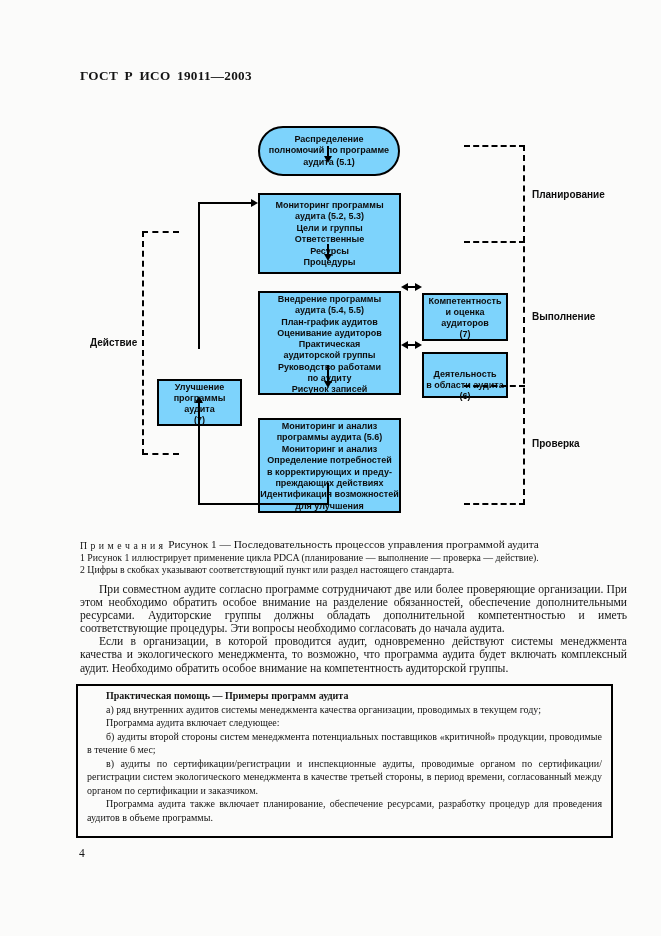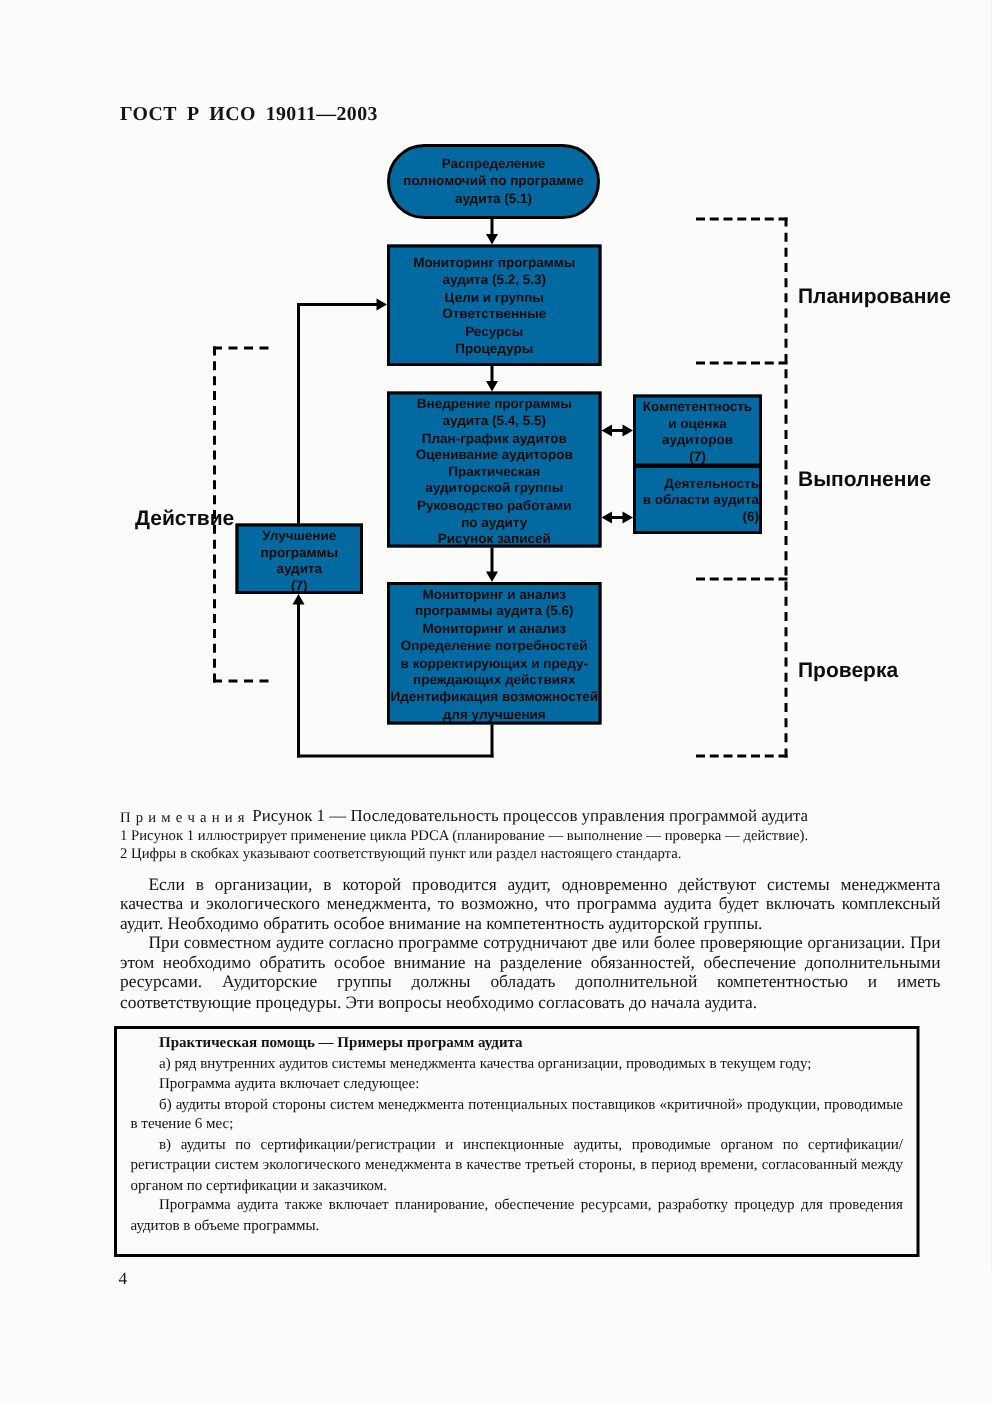--- a/index.html
+++ b/index.html
@@ -6,40 +6,40 @@
   .page {
     position:relative; width:661px; height:936px; margin:0 auto;
     background:#fbfbfa; color:#141414; overflow:hidden;
     font-family:"Liberation Serif", serif;
   }
   .abs { position:absolute; }
 
   
   .dbox {
     position:absolute; box-sizing:border-box;
-    border:2px solid #000; background:#0369a1;
+    border:2px solid #000; background:#7dd3fc;
     text-align:center; font-family:"Liberation Sans", sans-serif;
-    font-weight:bold; font-size:9px; line-height:11.4px; color:#0d0d0d;
+    font-weight:bold; font-size:9px; line-height:11.4px; color:#0d0d0d;margin-top:30px;
   }
   .oval { border-radius:26px; }
   .vline { position:absolute; width:2px; background:#000; }
   .hline { position:absolute; height:2px; background:#000; }
   .dashv { position:absolute; width:0; border-left:2px dashed #000; }
   .dashh { position:absolute; height:0; border-top:2px dashed #000; }
   .tri-down { position:absolute; width:0; height:0;
     border-left:4.5px solid transparent; border-right:4.5px solid transparent; border-top:7px solid #000; }
   .tri-up { position:absolute; width:0; height:0;
     border-left:4.5px solid transparent; border-right:4.5px solid transparent; border-bottom:7px solid #000; }
   .tri-right { position:absolute; width:0; height:0;
     border-top:4.5px solid transparent; border-bottom:4.5px solid transparent; border-left:7px solid #000; }
   .tri-left { position:absolute; width:0; height:0;
     border-top:4.5px solid transparent; border-bottom:4.5px solid transparent; border-right:7px solid #000; }
   .phase {
     position:absolute; font-family:"Liberation Sans", sans-serif;
-    font-weight:bold; font-size:14px; color:#0d0d0d; white-space:nowrap;
+    font-weight:bold; font-size:10px; color:#0d0d0d; white-space:nowrap;
   }
 
   
   .hdr { font-weight:bold; font-size:13.2px; word-spacing:3px; letter-spacing:.3px; }
   .caption { font-size:11.3px; text-align:center;margin-top:24px; }
   .notes { font-size:9.8px; line-height:12.2px; }
   .notes .nh { letter-spacing:.5px; }
   .bodytxt { font-size:11.6px; line-height:13.1px; text-align:justify; }
   .bodytxt p { margin:0; text-indent:19px; }
   .helpbox {
@@ -106,21 +106,21 @@
       <div>для улучшения</div>
     </div>
 
     <div class="dbox" style="left:422px; top:263px; width:86px; height:48px; padding-top:1px; line-height:11px;">
       <div>Компетентность</div>
       <div>и оценка</div>
       <div>аудиторов</div>
       <div>(7)</div>
     </div>
 
-    <div class="dbox" style="left:422px; top:310px; width:86px; height:46px; padding-top:5px; line-height:11px;text-align:right;">
+    <div class="dbox" style="left:422px; top:322px; width:86px; height:46px; padding-top:15px; line-height:11px;">
       <div>Деятельность</div>
       <div>в области аудита</div>
       <div>(6)</div>
     </div>
 
     <div class="tri-left" style="left:401px; top:282.5px;"></div>
     <div class="hline" style="left:406px; top:286px; width:11px;"></div>
     <div class="tri-right" style="left:415px; top:282.5px;"></div>
 
     <div class="tri-left" style="left:401px; top:340.5px;"></div>
@@ -160,22 +160,22 @@
     <div class="abs caption" style="left:80px; top:514px; width:547px;">Рисунок 1 — Последовательность процессов управления программой аудита</div>
   </div>
 
   <div class="abs notes" style="left:80px; top:540px; width:547px;">
     <div class="nh">П р и м е ч а н и я</div>
     <div>1 Рисунок 1 иллюстрирует применение цикла PDCA (планирование — выполнение — проверка — действие).</div>
     <div>2 Цифры в скобках указывают соответствующий пункт или раздел настоящего стандарта.</div>
   </div>
 
   <div class="abs bodytxt" style="left:80px; top:583px; width:547px;">
+    <p>При совместном аудите согласно программе сотрудничают две или более проверяющие организации. При этом необходимо обратить особое внимание на разделение обязанностей, обеспечение дополнительными ресурсами. Аудиторские группы должны обладать дополнительной компетентностью и иметь соответствующие процедуры. Эти вопросы необходимо согласовать до начала аудита.</p>
     <p>Если в организации, в которой проводится аудит, одновременно действуют системы менеджмента качества и экологического менеджмента, то возможно, что программа аудита будет включать комплексный аудит. Необходимо обратить особое внимание на компетентность аудиторской группы.</p>
-    <p>При совместном аудите согласно программе сотрудничают две или более проверяющие организации. При этом необходимо обратить особое внимание на разделение обязанностей, обеспечение дополнительными ресурсами. Аудиторские группы должны обладать дополнительной компетентностью и иметь соответствующие процедуры. Эти вопросы необходимо согласовать до начала аудита.</p>
   </div>
 
   <div class="helpbox" style="left:76px; top:684px; width:537px; height:154px; padding:3px 9px 0 9px;">
     <p class="ht">Практическая помощь — Примеры программ аудита</p>
     <p>а) ряд внутренних аудитов системы менеджмента качества организации, проводимых в текущем году;</p>
     <p>Программа аудита включает следующее:</p>
     <p>б) аудиты второй стороны систем менеджмента потенциальных поставщиков «критичной» продукции, проводимые в течение 6 мес;</p>
     <p>в) аудиты по сертификации/регистрации и инспекционные аудиты, проводимые органом по сертификации/регистрации систем экологического менеджмента в качестве третьей стороны, в период времени, согласованный между органом по сертификации и заказчиком.</p>
     <p>Программа аудита также включает планирование, обеспечение ресурсами, разработку процедур для проведения аудитов в объеме программы.</p>
   </div>

